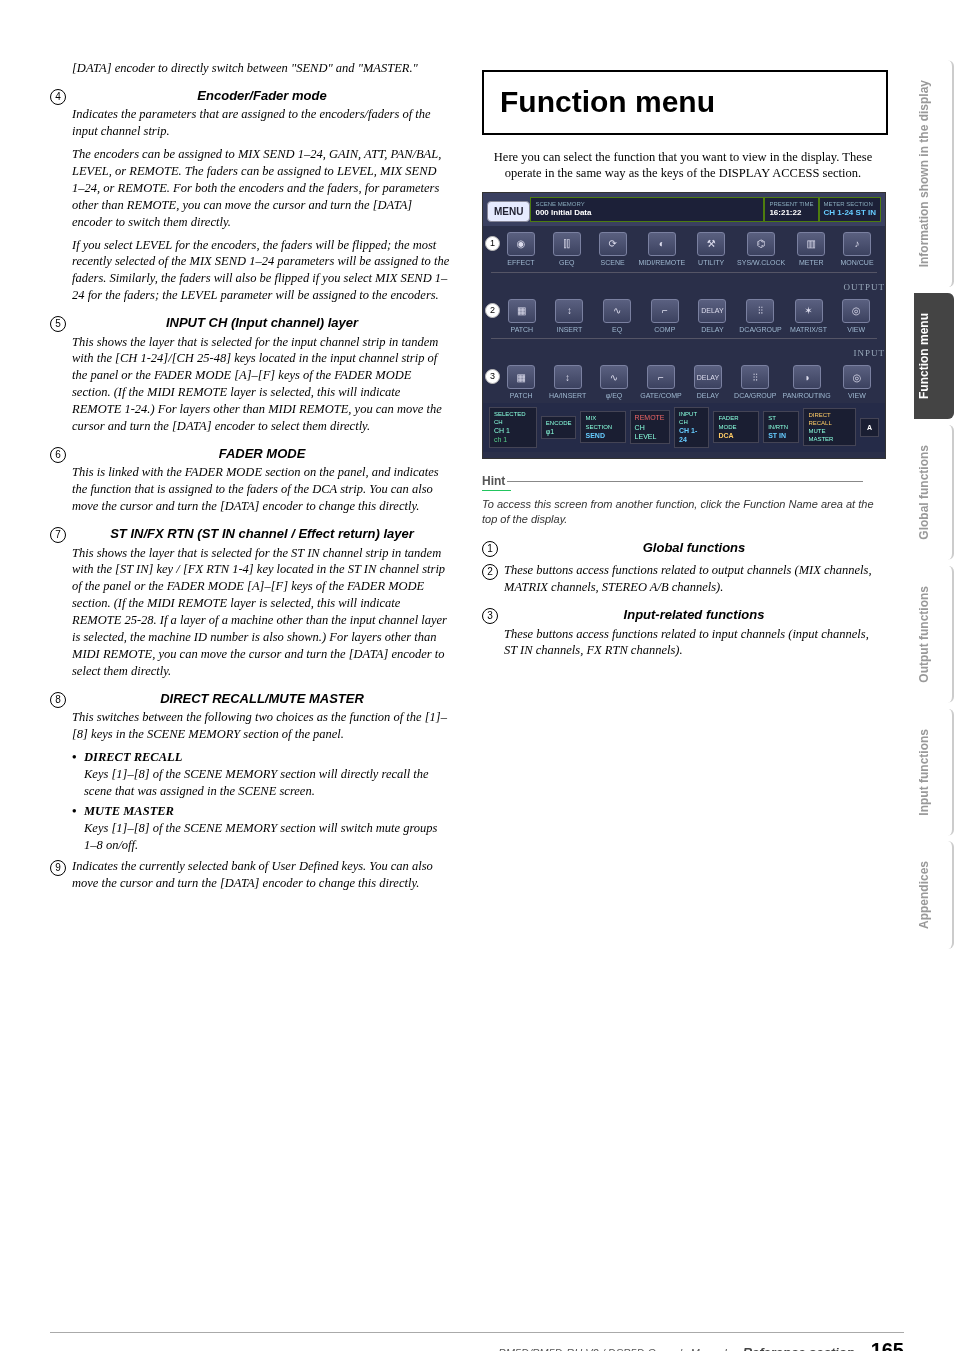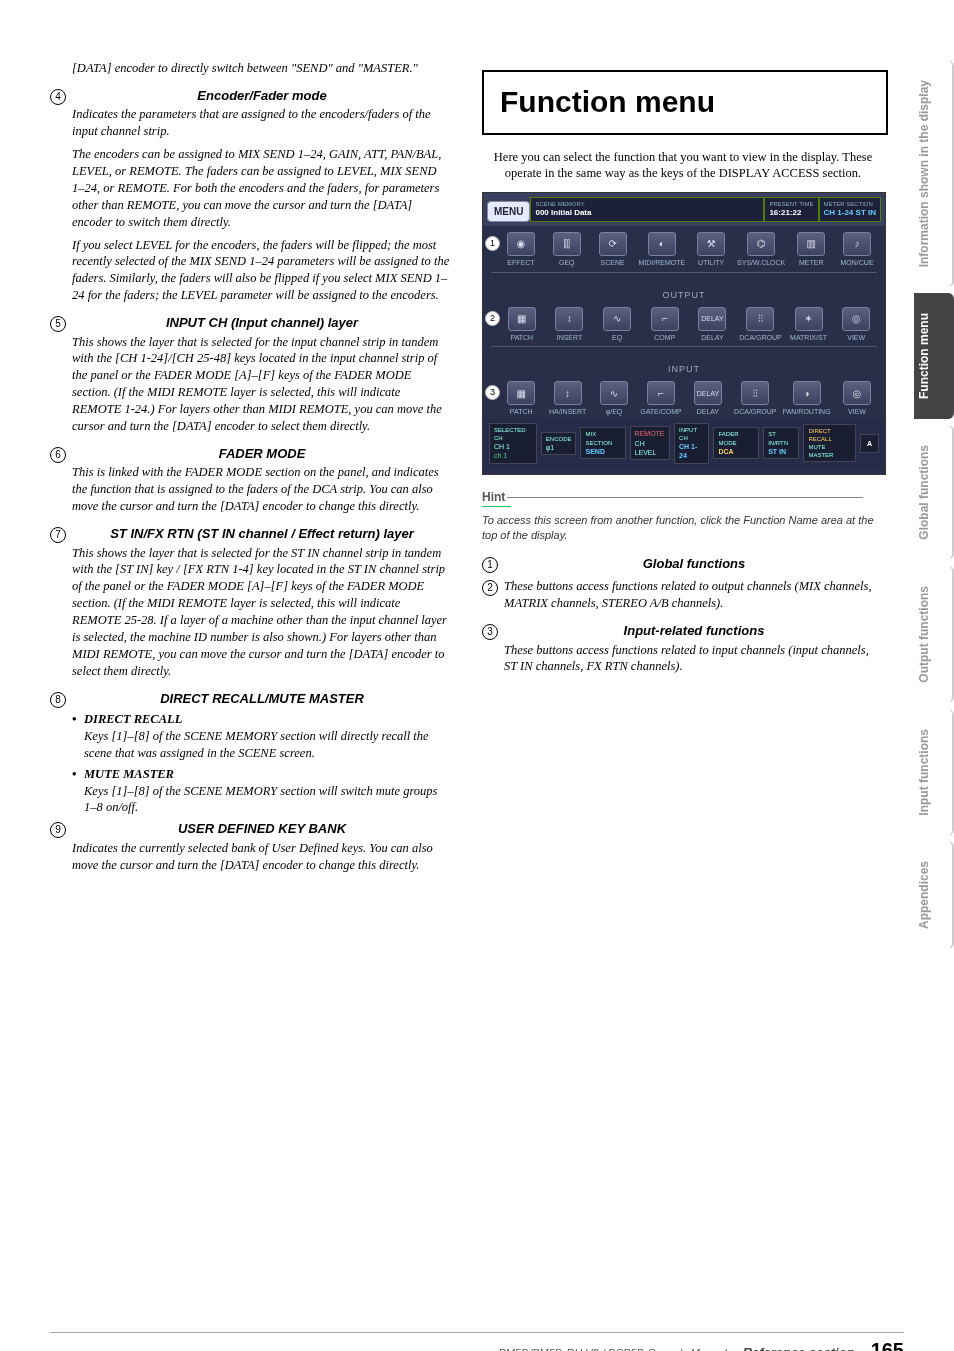--- a/index.html
+++ b/index.html
@@ -117,25 +117,26 @@
     padding: 2px 4px;
     font-size: 8px;
   }
   .ss-row {
     display: flex;
     gap: 6px;
     padding: 6px 8px 2px 18px;
     position: relative;
   }
   .ss-row-label {
-    text-align: center;
+    text-align: right;
     color: #9ab;
     font-size: 9px;
     letter-spacing: 1px;
-    margin-top: 16px;
+    margin-top: 8px;
+    font-family: Liberation Serif, serif;
   }
   .ss-cell {
     flex: 1;
     text-align: center;
   }
   .ss-icon {
     width: 26px;
     height: 22px;
     background: linear-gradient(#5a6080, #3c4260);
     border: 1px solid #7a80a0;
@@ -310,41 +311,41 @@
         <div class="item-body">
           <div class="item-title">ST IN/FX RTN (ST IN channel / Effect return) layer</div>
           <div class="item-text">This shows the layer that is selected for the ST IN channel strip in tandem with the [ST IN] key / [FX RTN 1-4] key located in the ST IN channel strip of the panel or the FADER MODE [A]–[F] keys of the FADER MODE section. (If the MIDI REMOTE layer is selected, this will indicate REMOTE 25-28. If a layer of a machine other than the input channel layer is selected, the machine ID number is also shown.) For layers other than MIDI REMOTE, you can move the cursor and turn the [DATA] encoder to select them directly.</div>
         </div>
       </div>
 
       <div class="item">
         <div class="marker"><span class="circ">8</span></div>
         <div class="item-body">
           <div class="item-title">DIRECT RECALL/MUTE MASTER</div>
+          <div class="item-text">This switches between the following two choices as the function of the [1]–[8] keys in the SCENE MEMORY section of the panel.</div>
           <div class="bullet">
             <div class="bullet-mark">•</div>
             <div class="bullet-body">
               <div class="bullet-title">DIRECT RECALL</div>
               <div>Keys [1]–[8] of the SCENE MEMORY section will directly recall the scene that was assigned in the SCENE screen.</div>
             </div>
           </div>
           <div class="bullet">
             <div class="bullet-mark">•</div>
             <div class="bullet-body">
               <div class="bullet-title">MUTE MASTER</div>
               <div>Keys [1]–[8] of the SCENE MEMORY section will switch mute groups 1–8 on/off.</div>
             </div>
           </div>
         </div>
       </div>
 
       <div class="item">
         <div class="marker"><span class="circ">9</span></div>
         <div class="item-body">
-          <div class="item-title">USER DEFINED KEY BANK</div>
           <div class="item-text">Indicates the currently selected bank of User Defined keys. You can also move the cursor and turn the [DATA] encoder to change this directly.</div>
         </div>
       </div>
     </div>
 
     <div class="col" style="padding-right:20px;">
       <div class="section-heading">Function menu</div>
       <div class="intro">Here you can select the function that you want to view in the display. These operate in the same way as the keys of the DISPLAY ACCESS section.</div>
 
       

